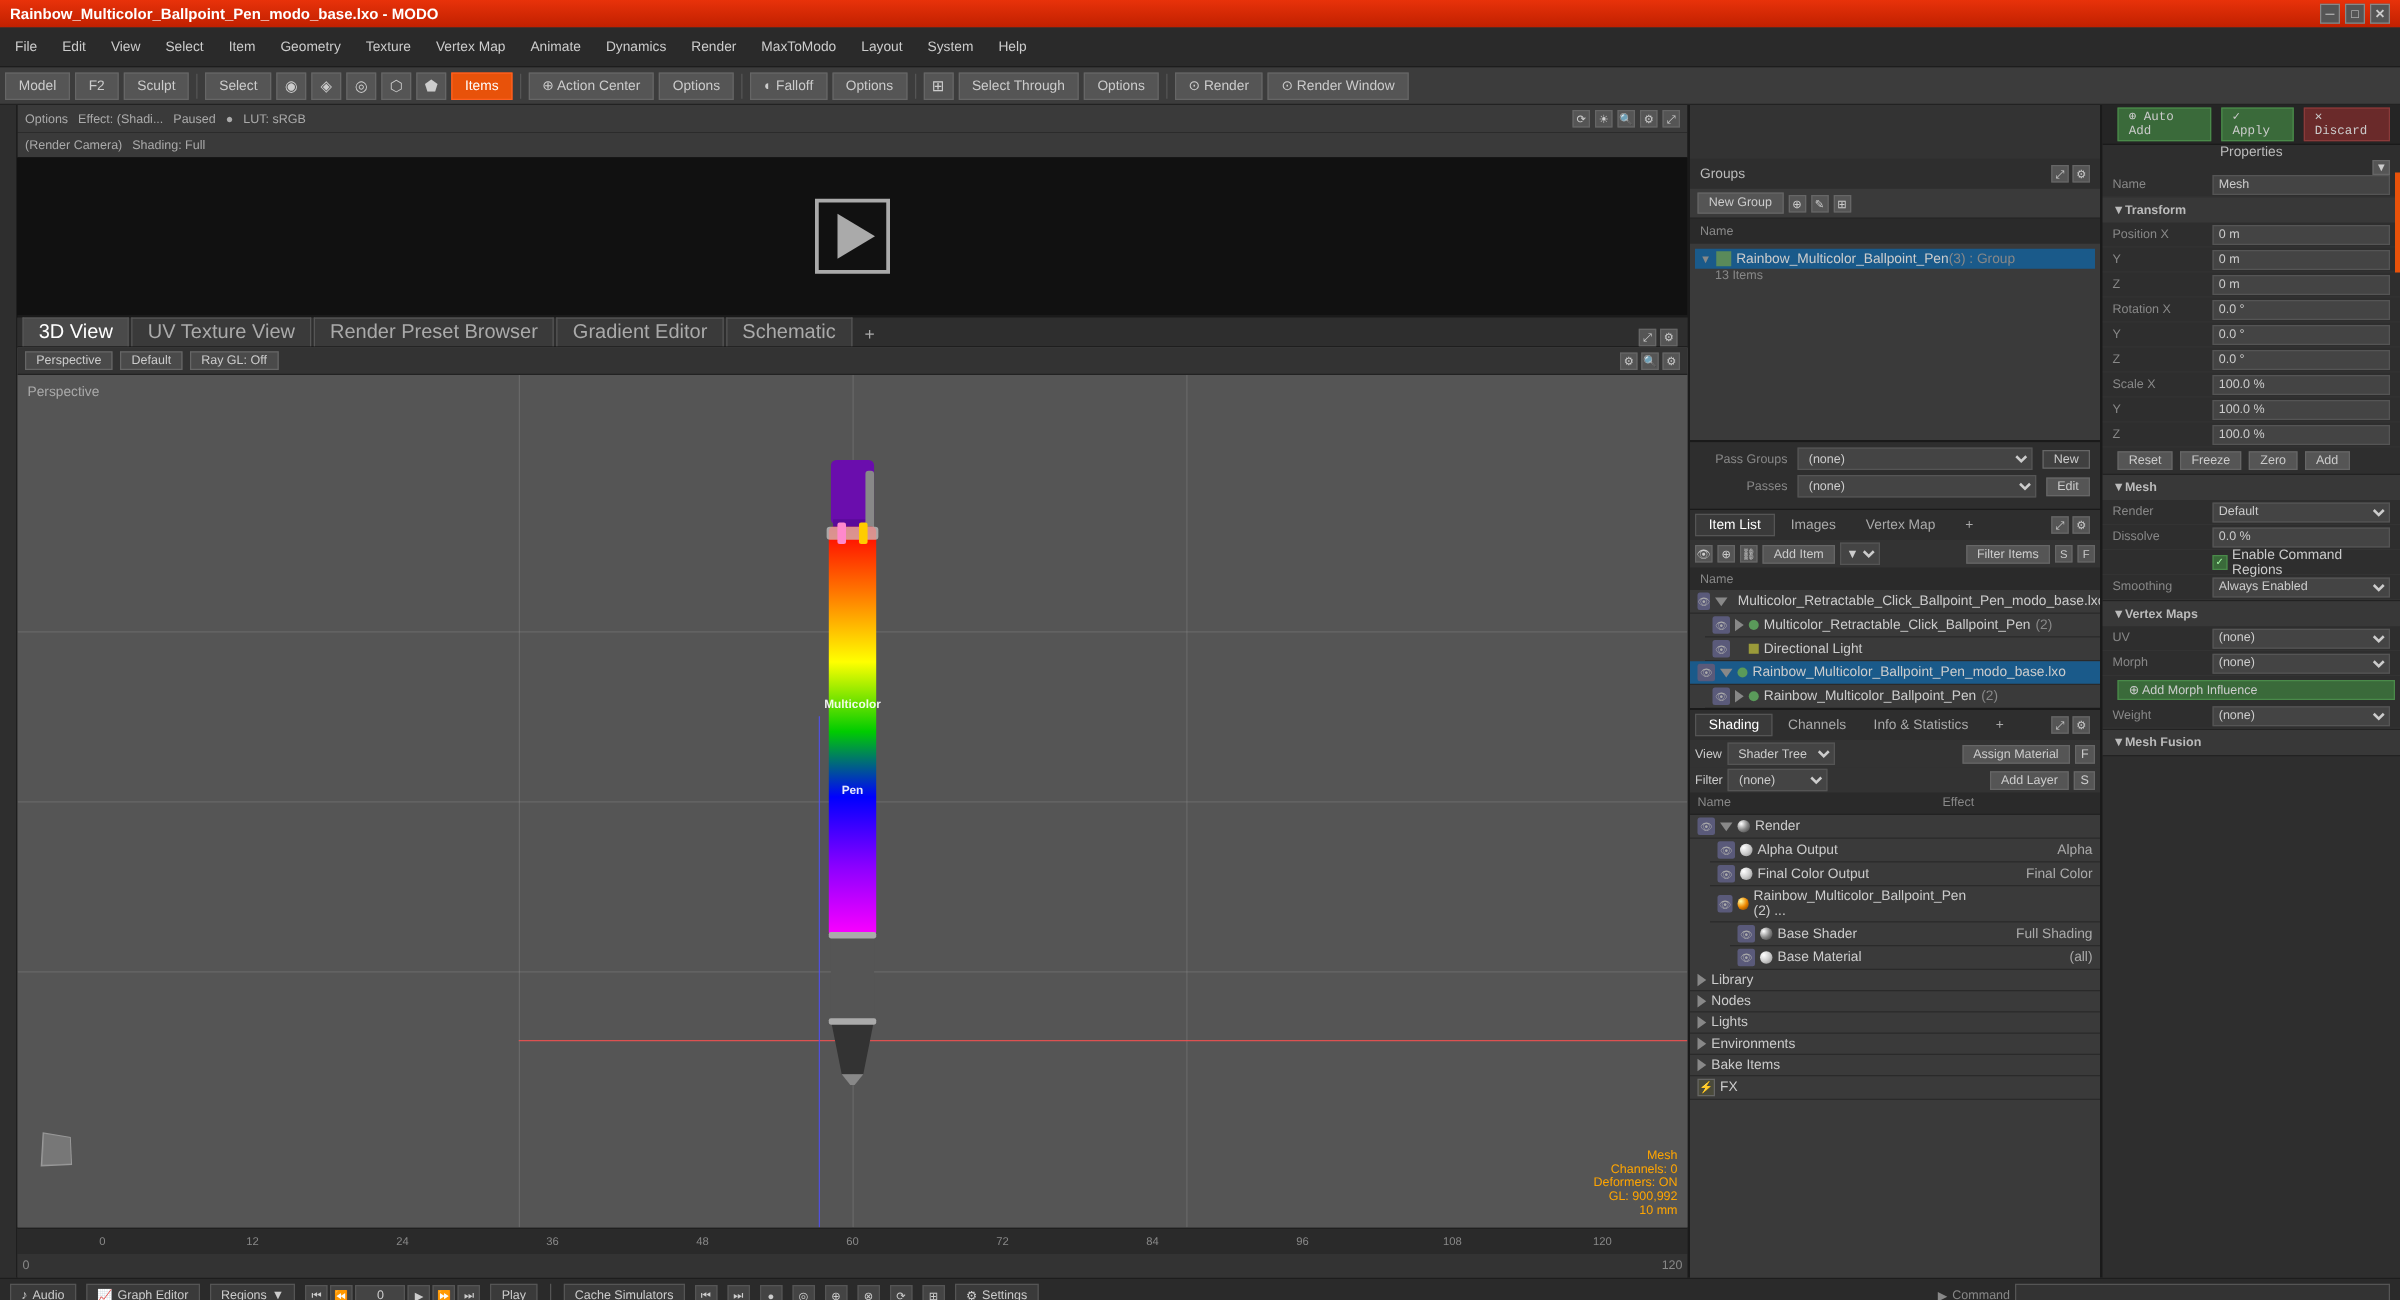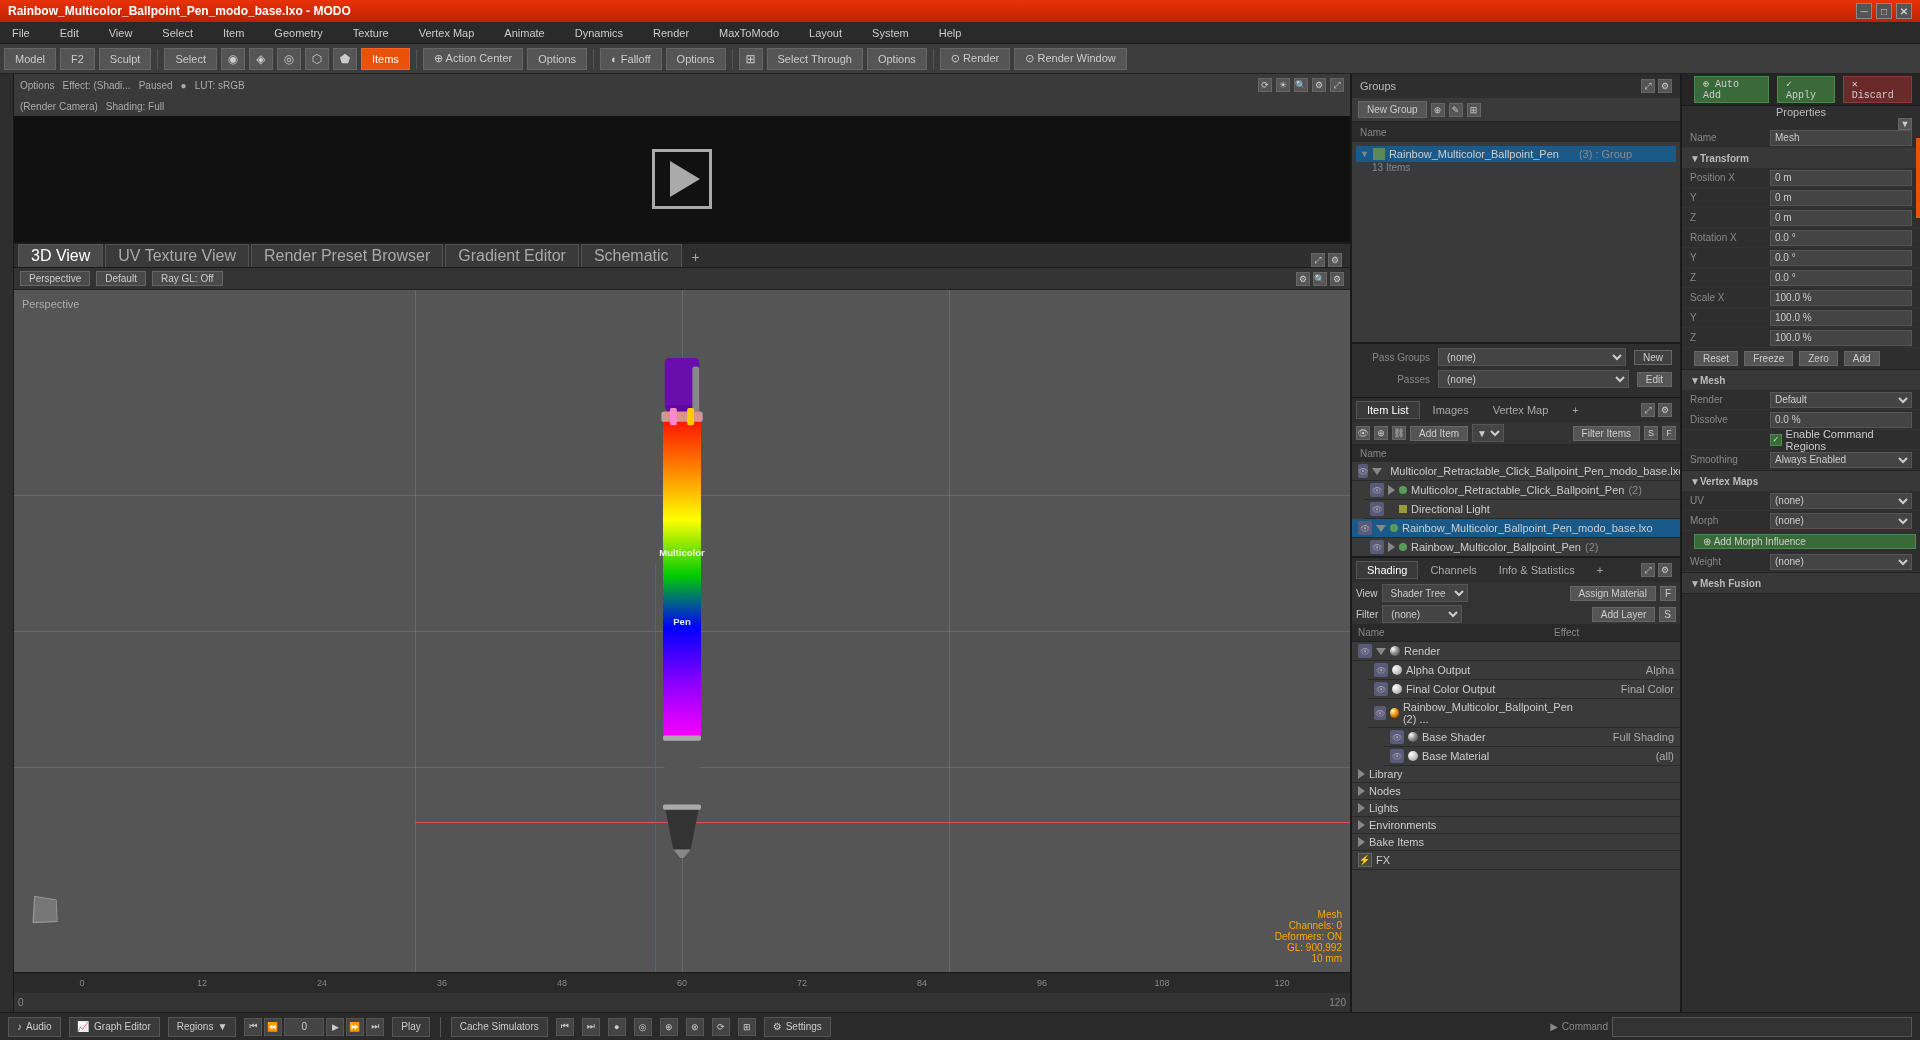--- a/index.html
+++ b/index.html
@@ -40,26 +40,26 @@
       align-items: center;
       justify-content: center;
       font-size: 10px;
       color: #ccc;
       cursor: pointer;
     }
 
     
     #menu-bar {
       width: 100%;
-      height: 22px;
+      height: 32px;
       background: #2a2a2a;
       display: flex;
       align-items: center;
       padding: 0 4px;
-      gap: 14px;
+      gap: 4px;
       border-bottom: 1px solid #1a1a1a;
     }
     .menu-item {
       padding: 2px 8px;
       color: #ccc;
       font-size: 11px;
       cursor: pointer;
     }
 
     
@@ -290,20 +290,21 @@
     }
     #groups-header {
       height: 24px;
       background: #2e2e2e;
       display: flex;
       align-items: center;
       justify-content: space-between;
       padding: 0 8px;
       font-size: 11px;
       color: #bbb;
+      margin-top: 43px;
     }
     #new-group-bar {
       height: 24px;
       background: #3a3a3a;
       display: flex;
       align-items: center;
       padding: 0 6px;
       gap: 4px;
       border-bottom: 1px solid #222;
     }
@@ -1026,21 +1027,21 @@
         <div class="mini-icon">⊞</div>
       </div>
       <div id="groups-name-header">
         <span>Name</span>
       </div>
       <div id="groups-tree">
         <div class="groups-item selected">
           <span class="triangle">▼</span>
           <span class="group-icon mesh"></span>
           <span>Rainbow_Multicolor_Ballpoint_Pen</span>
-          <span style="color:#888;margin-left:20px;">(3) : Group</span>
+          <span style="color:#888;margin-left:0;">(3) : Group</span>
         </div>
         <div style="padding-left:16px;font-size:10px;color:#888;">13 Items</div>
       </div>
     </div>
 
     <div id="pass-groups-bar">
       <div class="pass-row">
         <div class="pass-label">Pass Groups</div>
         <select class="pass-select">
           <option>(none)</option>

